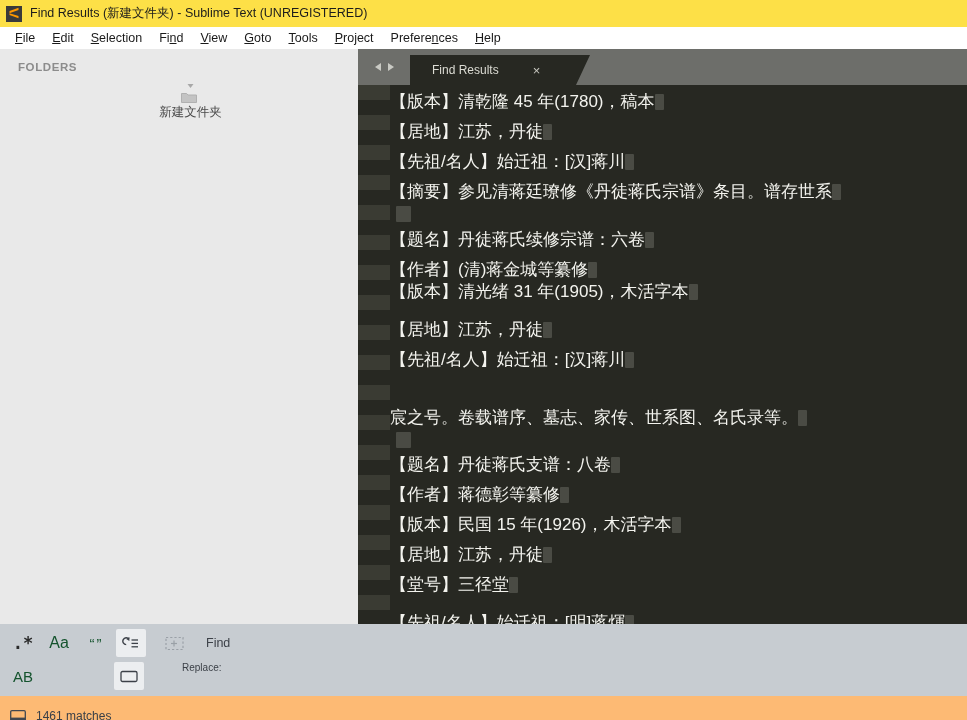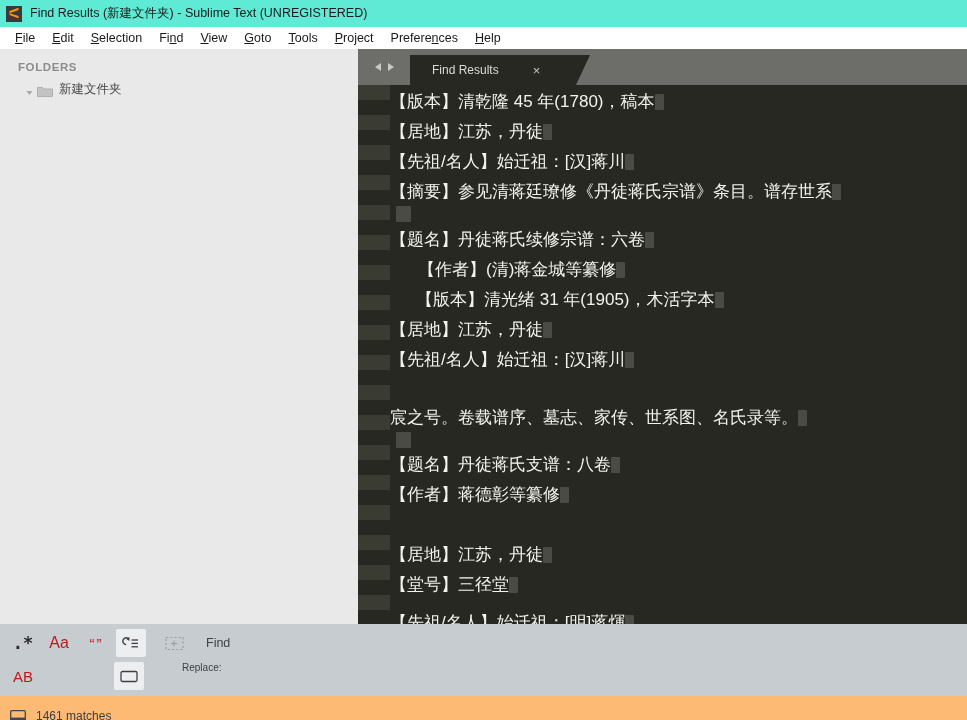--- a/index.html
+++ b/index.html
@@ -7,21 +7,21 @@
     width: 967px; height: 720px;
     overflow: hidden;
     font-family: "Liberation Sans", sans-serif;
     background: #ffffff;
   }
   #app { position: relative; width: 967px; height: 720px; }
 
   
   .titlebar {
     position: absolute; left: 0; top: 0; width: 967px; height: 27px;
-    background: #5eead4;
+    background: #fde047;
     display: flex; align-items: center; padding-left: 6px;
   }
   .st-logo {
     width: 16px; height: 16px; margin-right: 8px;
     background: #3a3a3a; position: relative; flex: none;
     display: flex; align-items: center; justify-content: center;
   }
   .st-logo svg { display: block; }
   .title-text {
     font-size: 12.5px; color: #1c1c1c; white-space: nowrap;
@@ -50,22 +50,23 @@
   .sidebar {
     position: absolute; left: 0; top: 0; width: 358px; height: 575px;
     background: #e9e9e9;
     padding-top: 12px;
   }
   .folders-head {
     font-size: 11.5px; font-weight: bold; color: #8c8c8c;
     letter-spacing: 0.6px; padding-left: 18px; margin-bottom: 6px;
   }
   .folder-row {
-    display: flex; align-items: flex-end; padding-left: 23px; height: 19px;
+    display: flex; align-items: center; padding-left: 23px; height: 19px;
     cursor: default;
+    flex-direction: column;
   }
   .twisty {
     width: 12px; height: 12px; display: flex; align-items: center;
     justify-content: center; flex: none;
   }
   .twisty svg { display: block; }
   .folder-ico { width: 16px; height: 13px; margin: 0 6px 0 2px; flex: none; }
   .folder-ico svg { display: block; }
   .folder-name { font-size: 12.5px; color: #4a4a4a; white-space: nowrap; }
 
@@ -144,21 +145,21 @@
     position: absolute; left: 0; top: 0; width: 967px; height: 38px;
     display: flex; align-items: center;
   }
   .row-replace {
     position: absolute; left: 0; top: 38px; width: 967px; height: 34px;
     display: flex; align-items: flex-start;
   }
   .optbtn {
     width: 30px; height: 28px; margin-left: 6px;
     display: flex; align-items: center; justify-content: center;
-    font-size: 15px; color: #b91c1c; flex: none;
+    font-size: 15px; color: #14532d; flex: none;
     border-radius: 2px; cursor: default; user-select: none;
   }
   .optbtn.boxed { background: #eceef0; }
   .optbtn.first { margin-left: 8px; }
   .optbtn svg { display: block; }
   .findlabel {
     font-size: 12.5px; color: #3c4148; margin-left: 16px; flex: none;
   }
   .replacelabel {
     font-size: 10px; color: #3c4148; flex: none; text-align: right;
@@ -279,25 +280,25 @@
               <span class="txt">【摘要】参见清蒋廷璙修《丹徒蒋氏宗谱》条目。谱存世系</span>
               <span class="hl"></span>
             </div>
             <div class="line" style="top: 118px;">
               <span class="hl-block" style="left: 6px;"></span>
             </div>
             <div class="line" style="top: 144px;">
               <span class="txt">【题名】丹徒蒋氏续修宗谱：六卷</span>
               <span class="hl"></span>
             </div>
-            <div class="line" style="top: 174px; padding-left: 28px;">
+            <div class="line" style="top: 174px;">
               <span class="txt">【作者】(清)蒋金城等纂修</span>
               <span class="hl"></span>
             </div>
-            <div class="line" style="top: 204px; margin-left: 26px;">
+            <div class="line" style="top: 196px;">
               <span class="txt">【版本】清光绪 31 年(1905)，木活字本</span>
               <span class="hl"></span>
             </div>
             <div class="line" style="top: 234px;">
               <span class="txt">【居地】江苏，丹徒</span>
               <span class="hl"></span>
             </div>
             <div class="line" style="top: 264px;">
               <span class="txt">【先祖/名人】始迁祖：[汉]蒋川</span>
               <span class="hl"></span>
@@ -308,20 +309,24 @@
             </div>
             <div class="line" style="top: 344px;">
               <span class="hl-block" style="left: 6px;"></span>
             </div>
             <div class="line" style="top: 369px; justify-content: flex-end;">
               <span class="txt">【题名】丹徒蒋氏支谱：八卷</span>
               <span class="hl"></span>
             </div>
             <div class="line" style="top: 399px;">
               <span class="txt">【作者】蒋德彰等纂修</span>
+              <span class="hl"></span>
+            </div>
+            <div class="line" style="top: 429px;">
+              <span class="txt">【版本】民国 15 年(1926)，木活字本</span>
               <span class="hl"></span>
             </div>
             <div class="line" style="top: 459px;">
               <span class="txt">【居地】江苏，丹徒</span>
               <span class="hl"></span>
             </div>
             <div class="line" style="top: 489px;">
               <span class="txt">【堂号】三径堂</span>
               <span class="hl"></span>
             </div>

